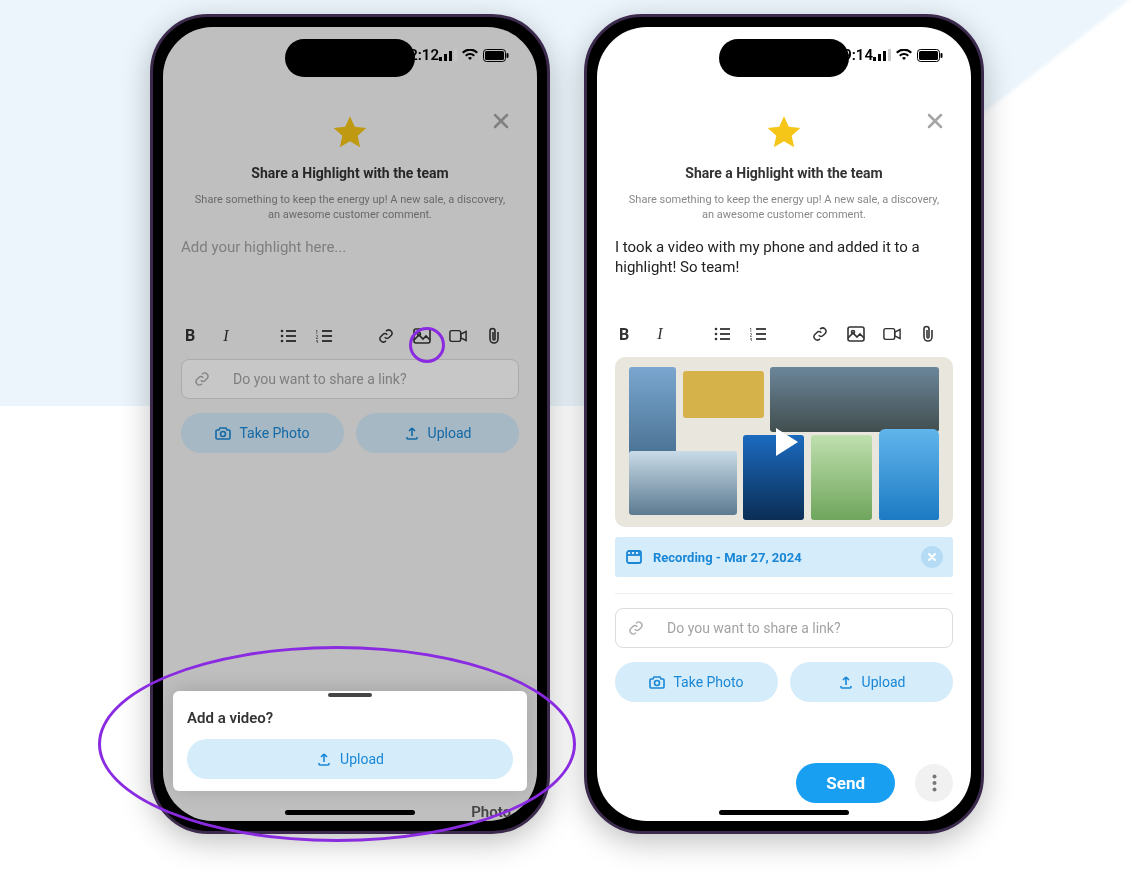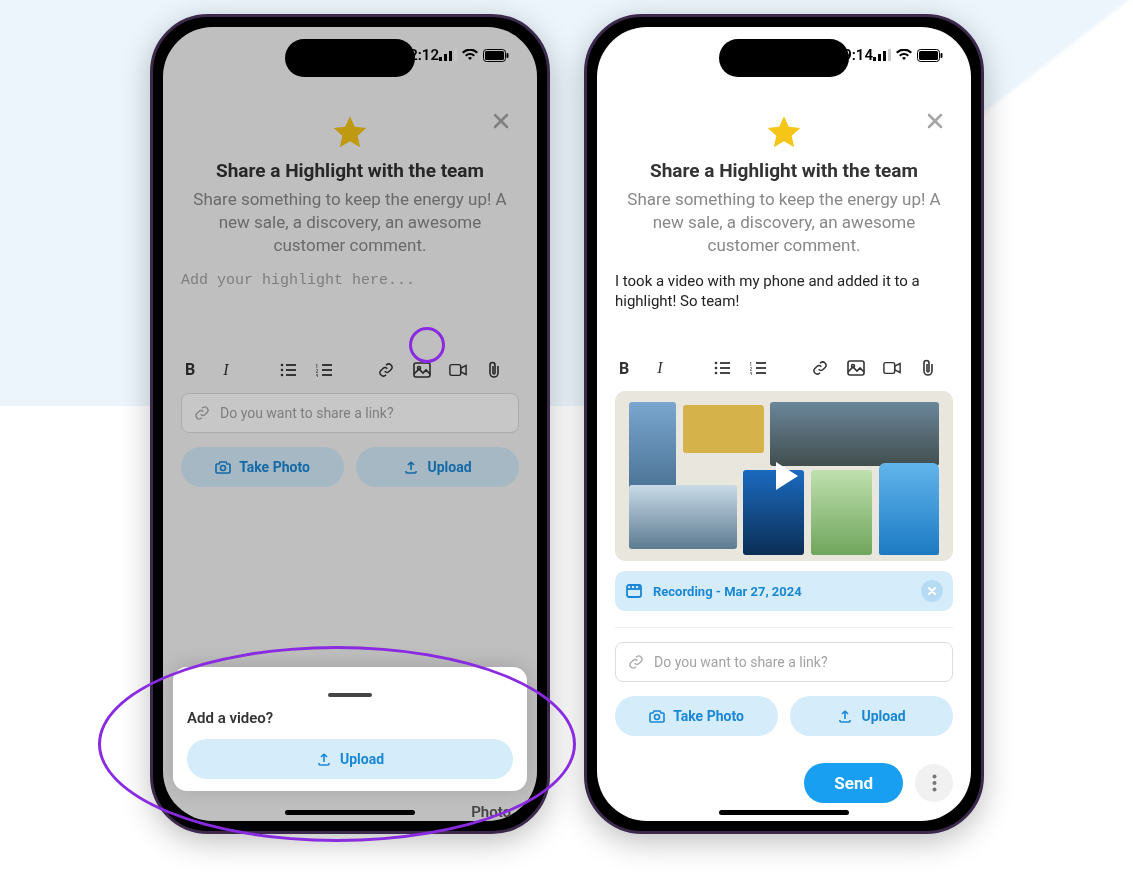--- a/index.html
+++ b/index.html
@@ -79,62 +79,62 @@
     position:absolute;top:56px;left:0;right:0;bottom:0;
     padding:22px 18px 10px;
   }
   .close-x{
     position:absolute;top:84px;right:26px;color:#a5a5a5;z-index:2;
   }
   .star{
     width:40px;height:40px;margin:8px auto 6px;display:block;
   }
   h1.title{
-    margin:0;text-align:center;font-size:19px;font-weight:700;color:#333;
+    margin:12px;text-align:center;font-size:14px;font-weight:700;color:#333;
   }
   .subtitle{
-    margin:6px auto 14px;text-align:center;font-size:17px;color:var(--muted);
+    margin:6px auto 14px;text-align:center;font-size:11px;color:var(--muted);
     max-width:320px;line-height:1.35;
   }
   .textbody{
     font-size:15px;color:#222;line-height:1.35;min-height:26px;
   }
-  .textbody.placeholder{color:var(--placeholder);font-family:Liberation Mono, monospace;}
+  .textbody.placeholder{color:var(--placeholder);}
   .toolbar{
     margin-top:64px;
     display:flex;gap:18px;align-items:center;color:#333;
   }
   .toolbar.tight{margin-top:48px;}
   .toolbar .tb{width:18px;height:18px;display:flex;align-items:center;justify-content:center;}
   .toolbar .spacer{width:8px;}
   .tb svg{display:block;}
   .link-field{
     margin-top:14px;
     height:40px;border:1px solid var(--field-border);border-radius:8px;
-    display:flex;align-items:center;gap:10px;padding:0 12px;color:var(--placeholder);
+    display:flex;align-items:center;gap:23px;padding:0 12px;color:var(--placeholder);
     font-size:14px;background:#fff;
   }
   .btnrow{
     margin-top:14px;display:flex;gap:12px;
   }
   .pillbtn{
     flex:1;display:flex;align-items:center;justify-content:center;gap:8px;
     height:40px;background:var(--accent-light);color:#1a87d6;
-    border-radius:22px;font-size:14px;font-weight:700;
+    border-radius:22px;font-size:14px;font-weight:400;
   }
   .pillbtn svg{stroke:#1a87d6;}
   
   .ring{
     position:absolute;width:36px;height:36px;border:3px solid var(--ellipse);
     border-radius:50%;pointer-events:none;z-index:5;
   }
   
   .sheet{
     position:absolute;left:10px;right:10px;bottom:30px;
-    background:#fff;border-radius:14px;padding:26px 14px 12px;z-index:6;
+    background:#fff;border-radius:6px;padding:2px 14px 12px;z-index:6;
     box-shadow:0 -2px 20px rgba(0,0,0,.15);
   }
   .sheet .grab{
     width:44px;height:4px;background:#444;border-radius:2px;margin:0 auto 12px;
   }
   .sheet-title{font-size:15px;font-weight:600;color:#333;margin-bottom:12px;}
   .cancel{
     position:absolute;bottom:-30px;right:16px;font-weight:600;color:#444;font-size:15px;
   }
   .bigellipse{
@@ -145,31 +145,31 @@
   .thumb{
     margin-top:14px;width:100%;height:170px;border-radius:10px;position:relative;
     overflow:hidden;background:#e9e6de;
   }
   .thumb .playbtn{
     position:absolute;top:50%;left:50%;transform:translate(-50%,-50%);
     width:44px;height:44px;
   }
   .tile{position:absolute;border-radius:3px;}
   .chip{
-    margin-top:10px;background:var(--accent-light);border-radius:10px;height:40px;
+    margin-top:10px;background:var(--accent-light);border-radius:3px;height:40px;
     display:flex;align-items:center;gap:10px;padding:6px 10px;color:#1a87d6;
     font-weight:700;font-size:13px;
   }
   .chip .del{
     margin-left:auto;width:22px;height:22px;border-radius:50%;background:#b6dcf5;
     display:flex;align-items:center;justify-content:center;color:#fff;font-size:13px;
   }
   .hr{height:1px;background:#eee;margin:16px 0 0;}
   .sendrow{
-    position:absolute;left:18px;right:18px;bottom:18px;display:flex;gap:12px;
+    position:absolute;left:18px;right:18px;bottom:18px;display:flex;gap:20px;
     justify-content:flex-end;align-items:center;
   }
   .sendbtn{
     background:var(--accent);color:#fff;font-weight:700;font-size:17px;
     padding:10px 30px;border-radius:26px;
   }
   .kebab{
     width:38px;height:38px;border-radius:50%;display:flex;align-items:center;justify-content:center;
     background:#f1f1f1;color:#666;
   }

